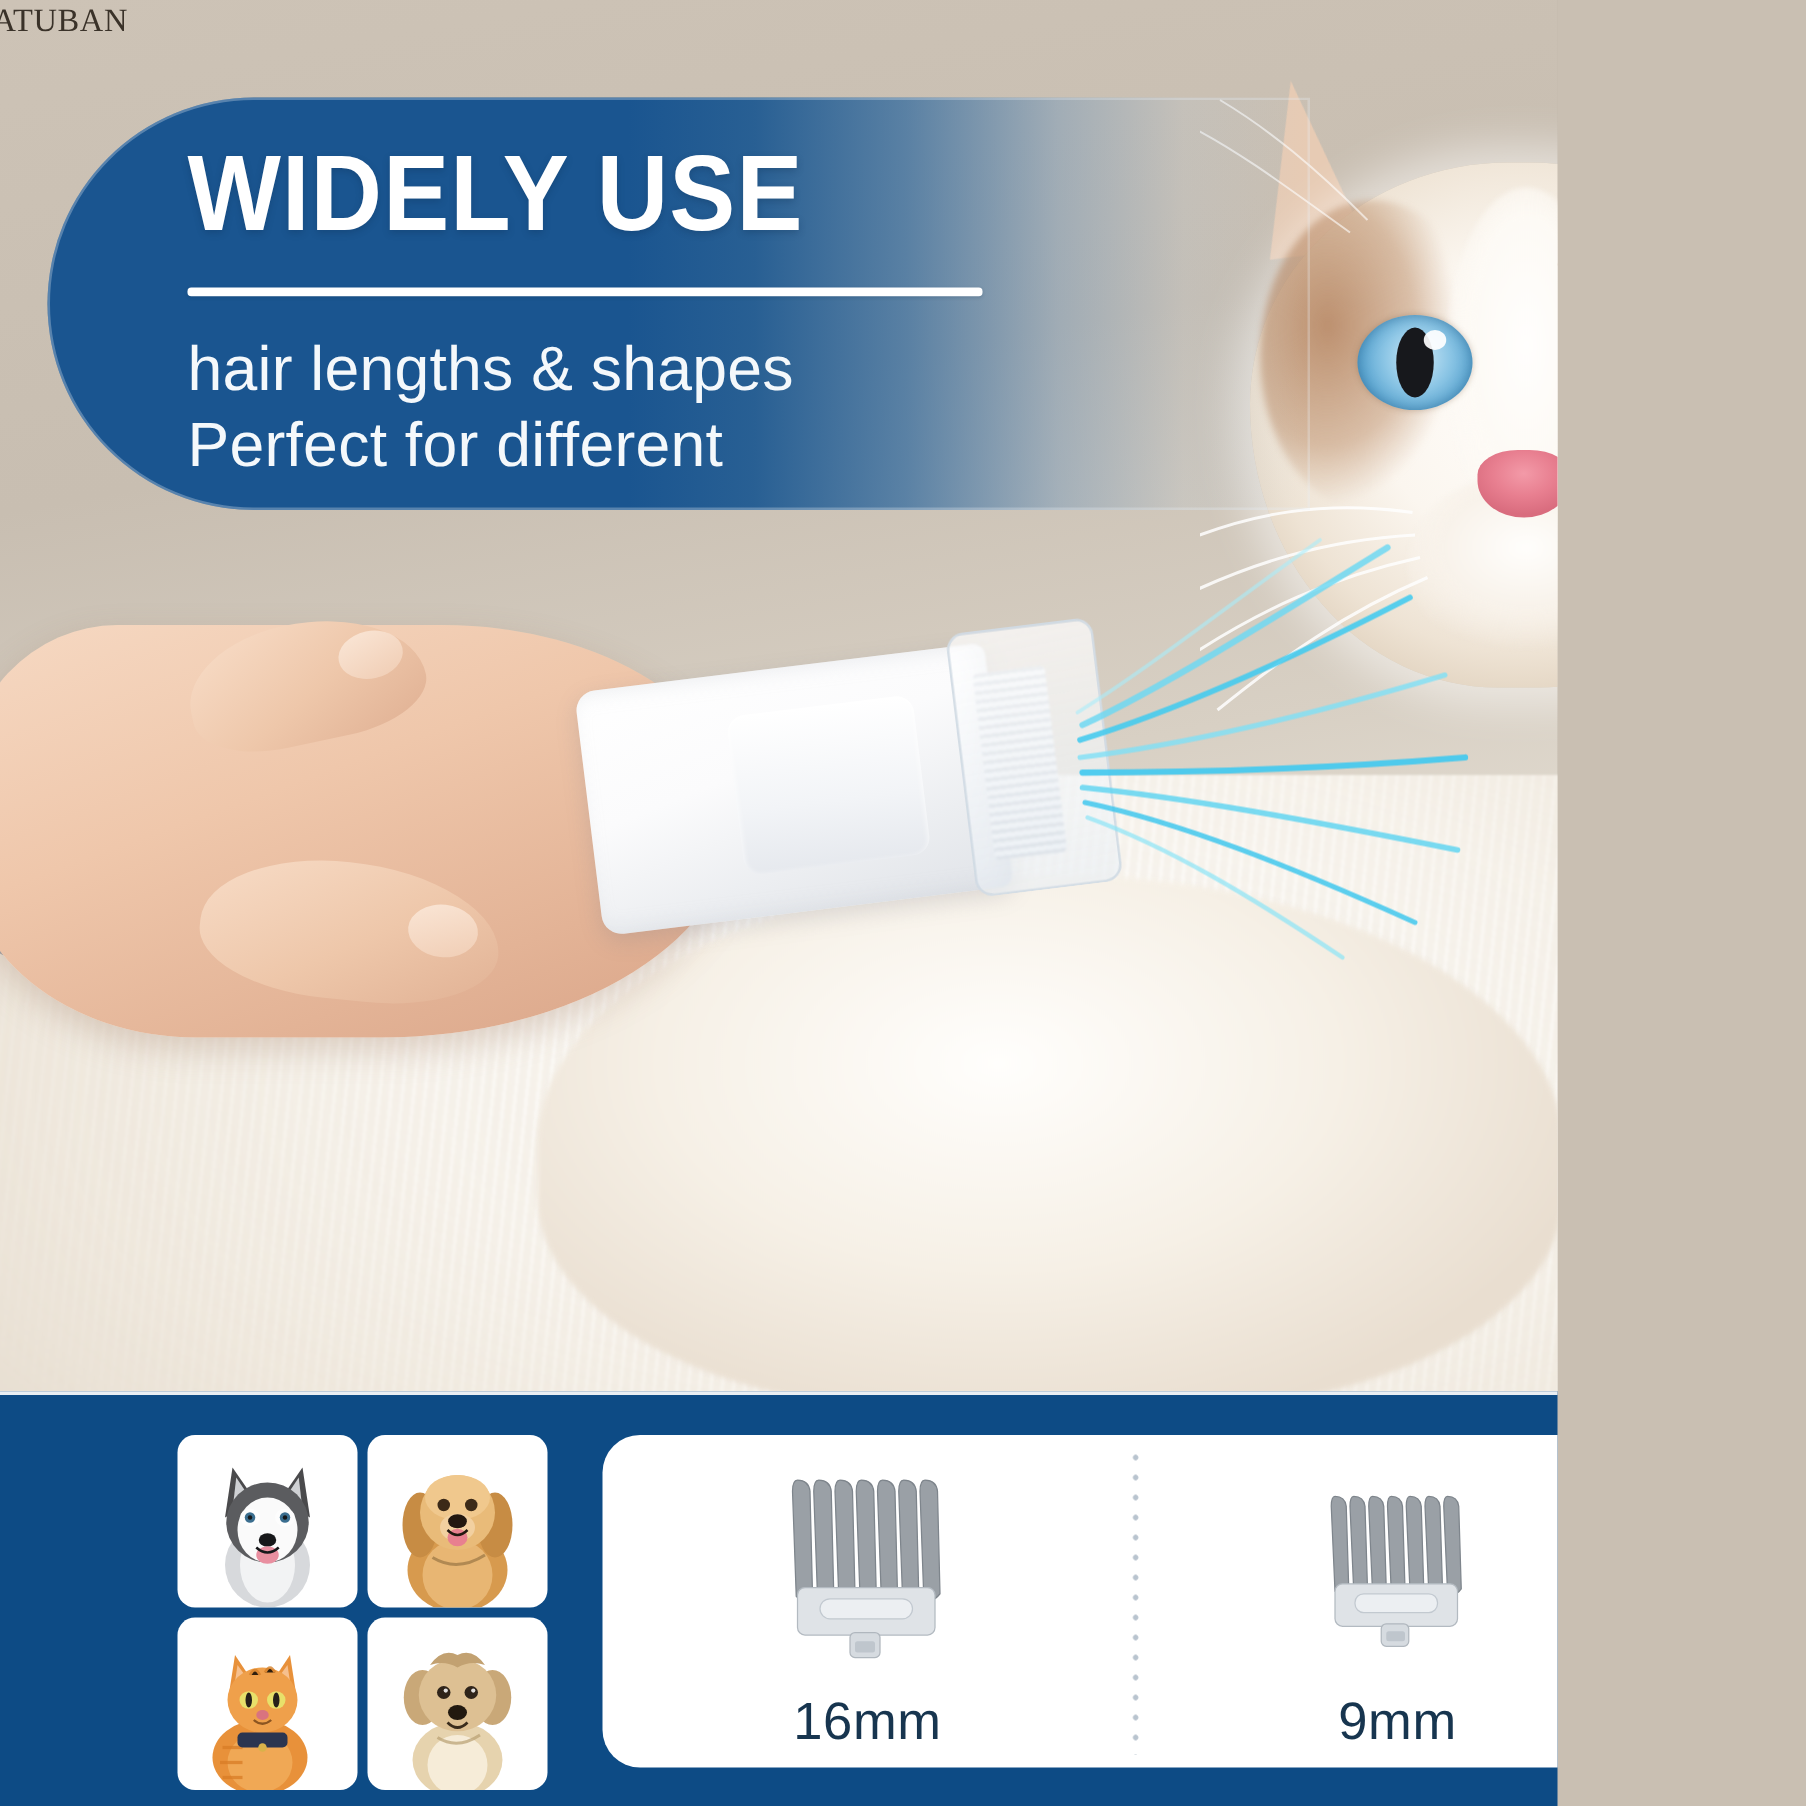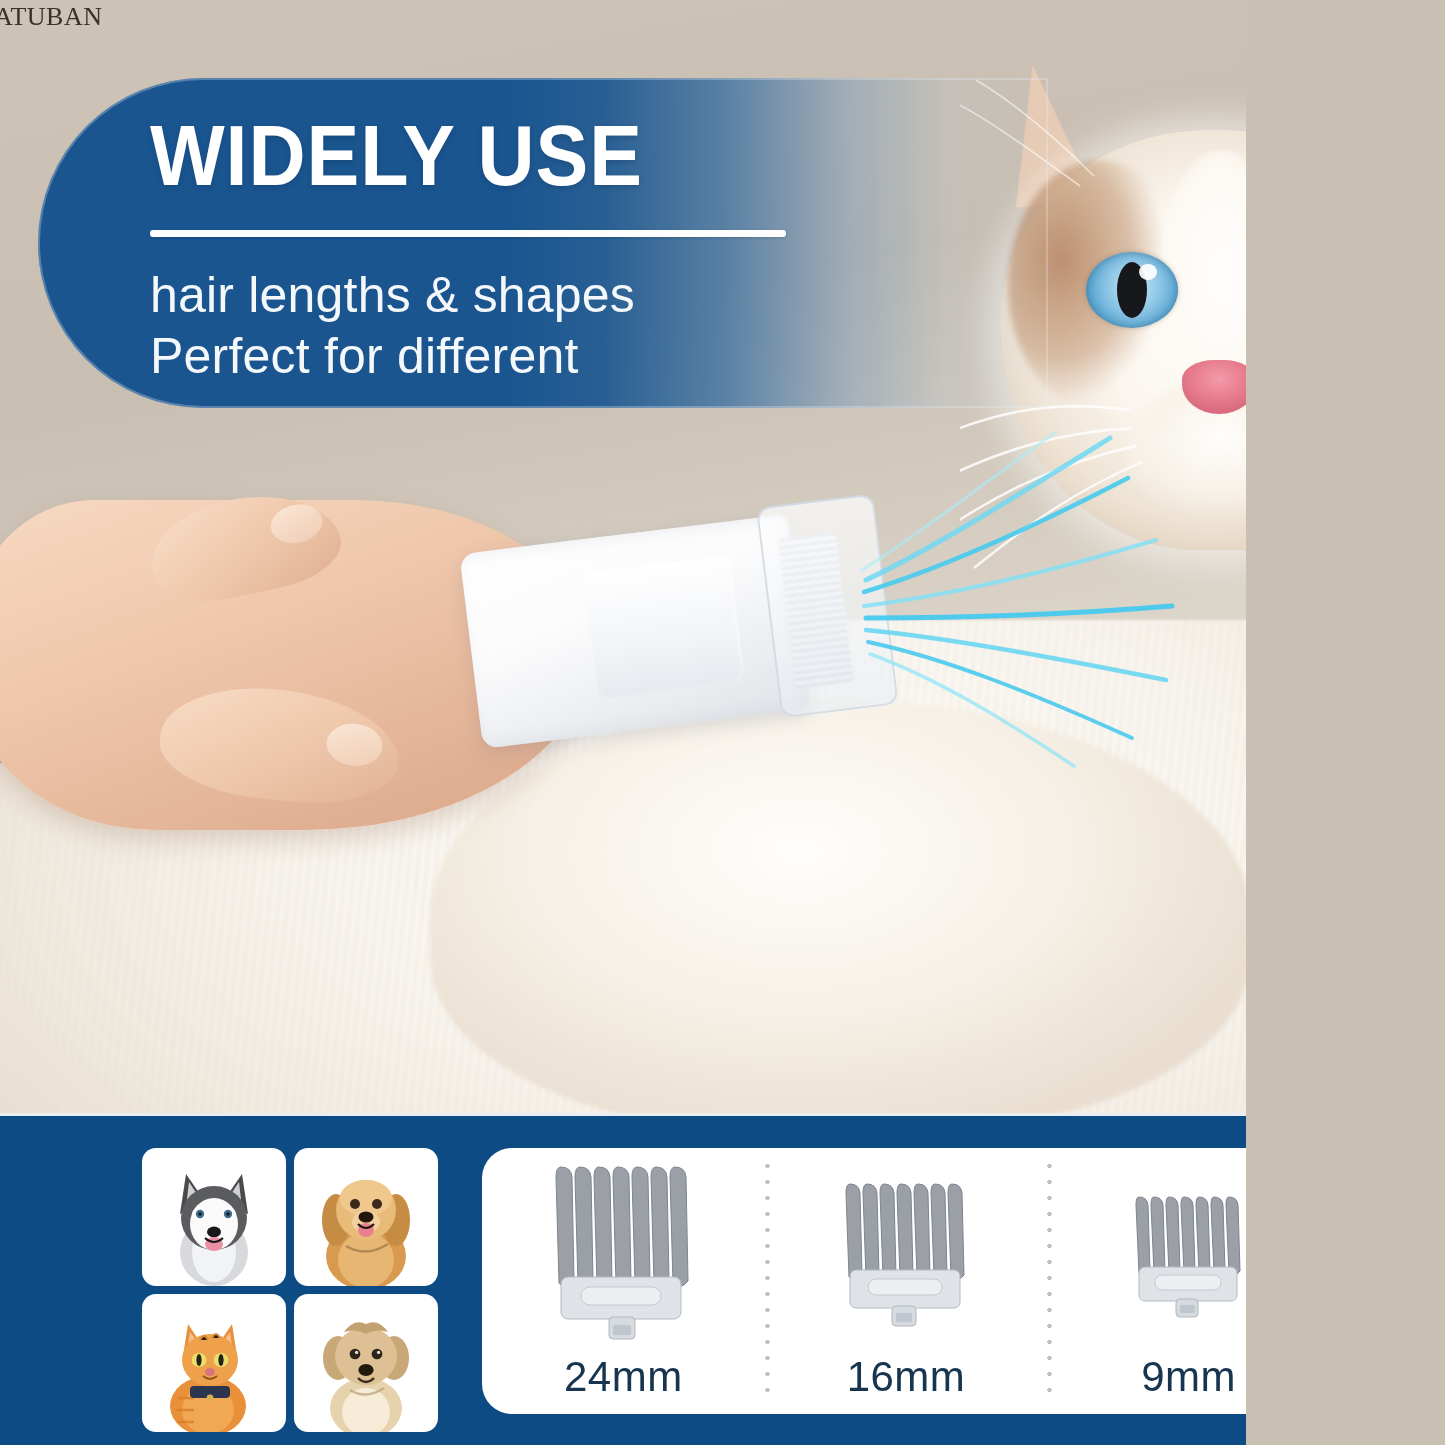--- a/index.html
+++ b/index.html
@@ -417,40 +417,20 @@
           <ellipse cx="72" cy="76" rx="7.6" ry="6" fill="#22190f"></ellipse>
           <path d="M64 84 Q72 92 80 84" stroke="#3a2c1c" stroke-width="2.2" fill="none"></path>
           <path d="M56 96 Q72 106 90 94" stroke="#b89f72" stroke-width="2.4" fill="none" opacity=".7"></path>
         </svg>
       </div>
 
     </div>
 
     <div class="combs-panel">
 
-      <div class="comb-cell">
-        <div class="comb-art">
-          <svg width="180" height="186" viewBox="0 0 180 186">
-            <g fill="#9aa0a6" stroke="#7e858c" stroke-width="1">
-              <path d="M28 8 q10 0 11 10 l2 104 q-8 10 -15 2 l-3 -106 q0 -10 5 -10Z"></path>
-              <path d="M47 8 q10 0 11 10 l2 104 q-8 10 -15 2 l-3 -106 q0 -10 5 -10Z"></path>
-              <path d="M66 8 q10 0 11 10 l2 104 q-8 10 -15 2 l-3 -106 q0 -10 5 -10Z"></path>
-              <path d="M85 8 q10 0 11 10 l2 104 q-8 10 -15 2 l-3 -106 q0 -10 5 -10Z"></path>
-              <path d="M104 8 q10 0 11 10 l2 104 q-8 10 -15 2 l-3 -106 q0 -10 5 -10Z"></path>
-              <path d="M123 8 q10 0 11 10 l2 104 q-8 10 -15 2 l-3 -106 q0 -10 5 -10Z"></path>
-              <path d="M142 8 q10 0 11 10 l2 104 q-8 10 -15 2 l-3 -106 q0 -10 5 -10Z"></path>
-            </g>
-            <rect x="28" y="118" width="120" height="42" rx="7" fill="#dfe3e7" stroke="#b3bac1"></rect>
-            <rect x="48" y="128" width="80" height="18" rx="9" fill="#eceff2" stroke="#c2c9d0"></rect>
-            <rect x="76" y="158" width="26" height="22" rx="4" fill="#d6dbe0" stroke="#b0b7be"></rect>
-            <rect x="80" y="166" width="18" height="10" rx="2" fill="#bfc6cd"></rect>
-          </svg>
-        </div>
-        <div class="comb-label">24mm</div>
-      </div>
 
       <div class="comb-cell">
         <div class="comb-art">
           <svg width="160" height="164" viewBox="0 0 160 164">
             <g fill="#9aa0a6" stroke="#7e858c" stroke-width="1">
               <path d="M24 14 q9 0 10 9 l2 82 q-7 9 -13 2 l-3 -84 q0 -9 4 -9Z"></path>
               <path d="M41 14 q9 0 10 9 l2 82 q-7 9 -13 2 l-3 -84 q0 -9 4 -9Z"></path>
               <path d="M58 14 q9 0 10 9 l2 82 q-7 9 -13 2 l-3 -84 q0 -9 4 -9Z"></path>
               <path d="M75 14 q9 0 10 9 l2 82 q-7 9 -13 2 l-3 -84 q0 -9 4 -9Z"></path>
               <path d="M92 14 q9 0 10 9 l2 82 q-7 9 -13 2 l-3 -84 q0 -9 4 -9Z"></path>

